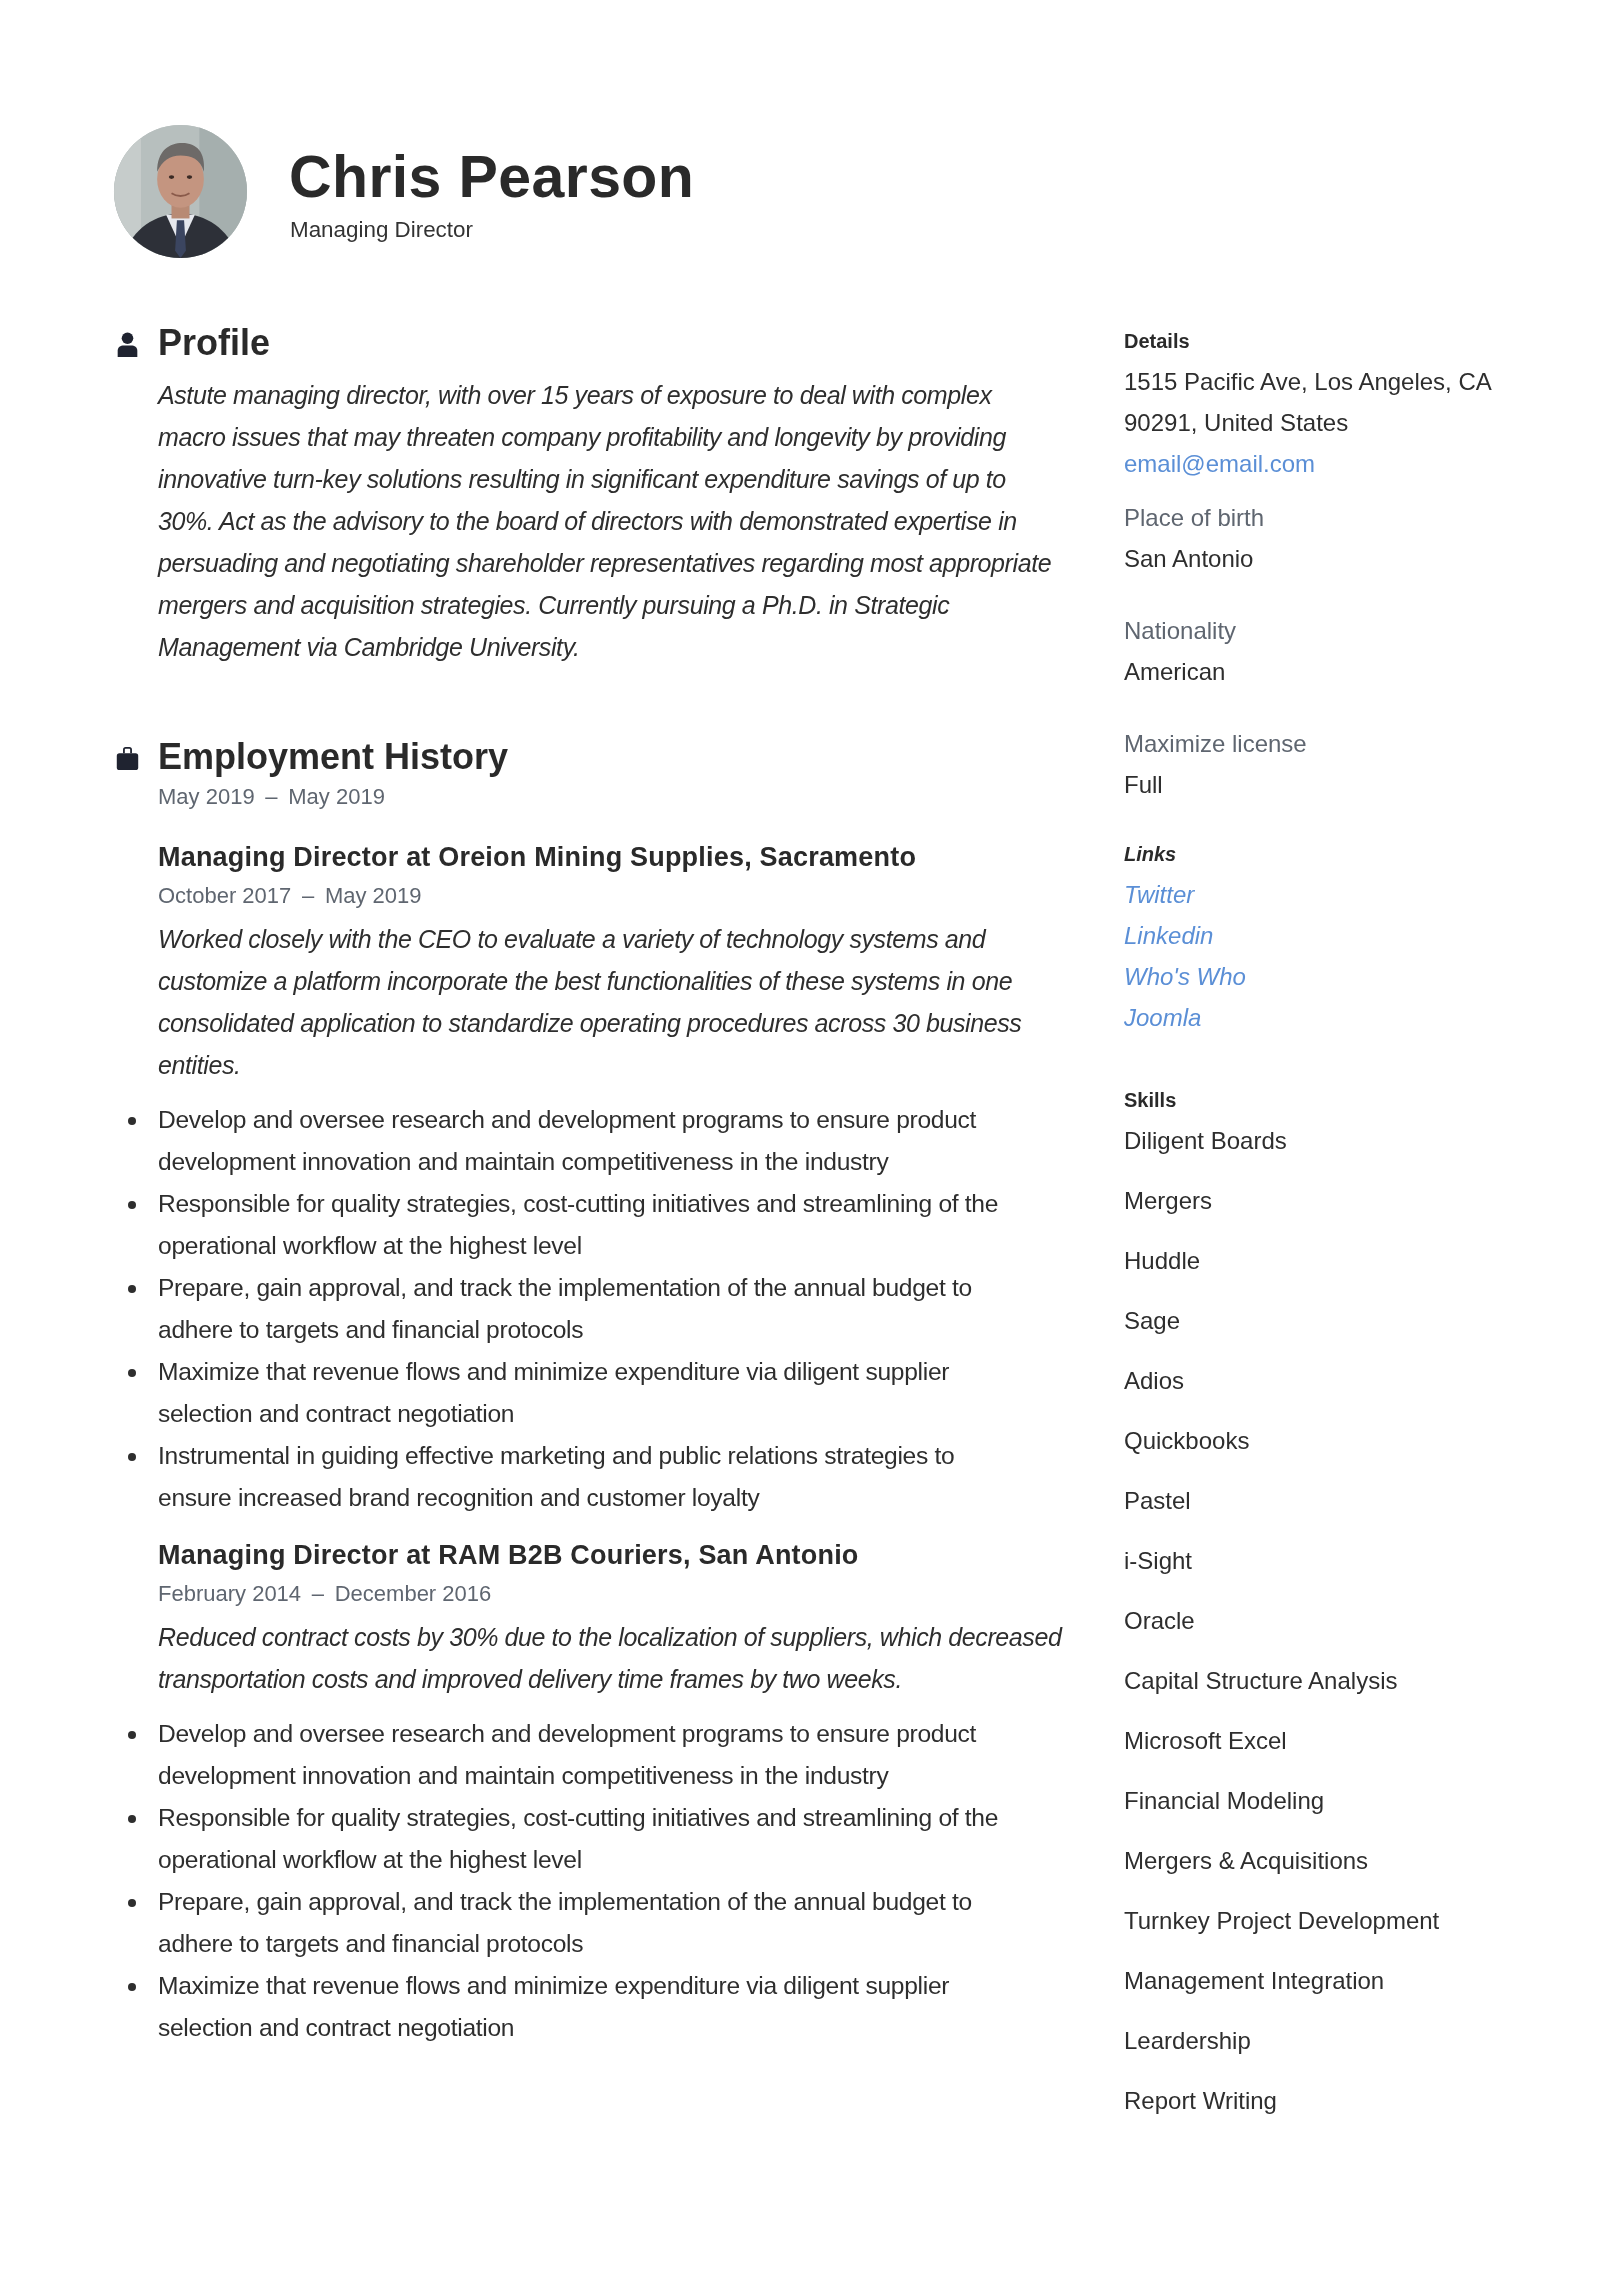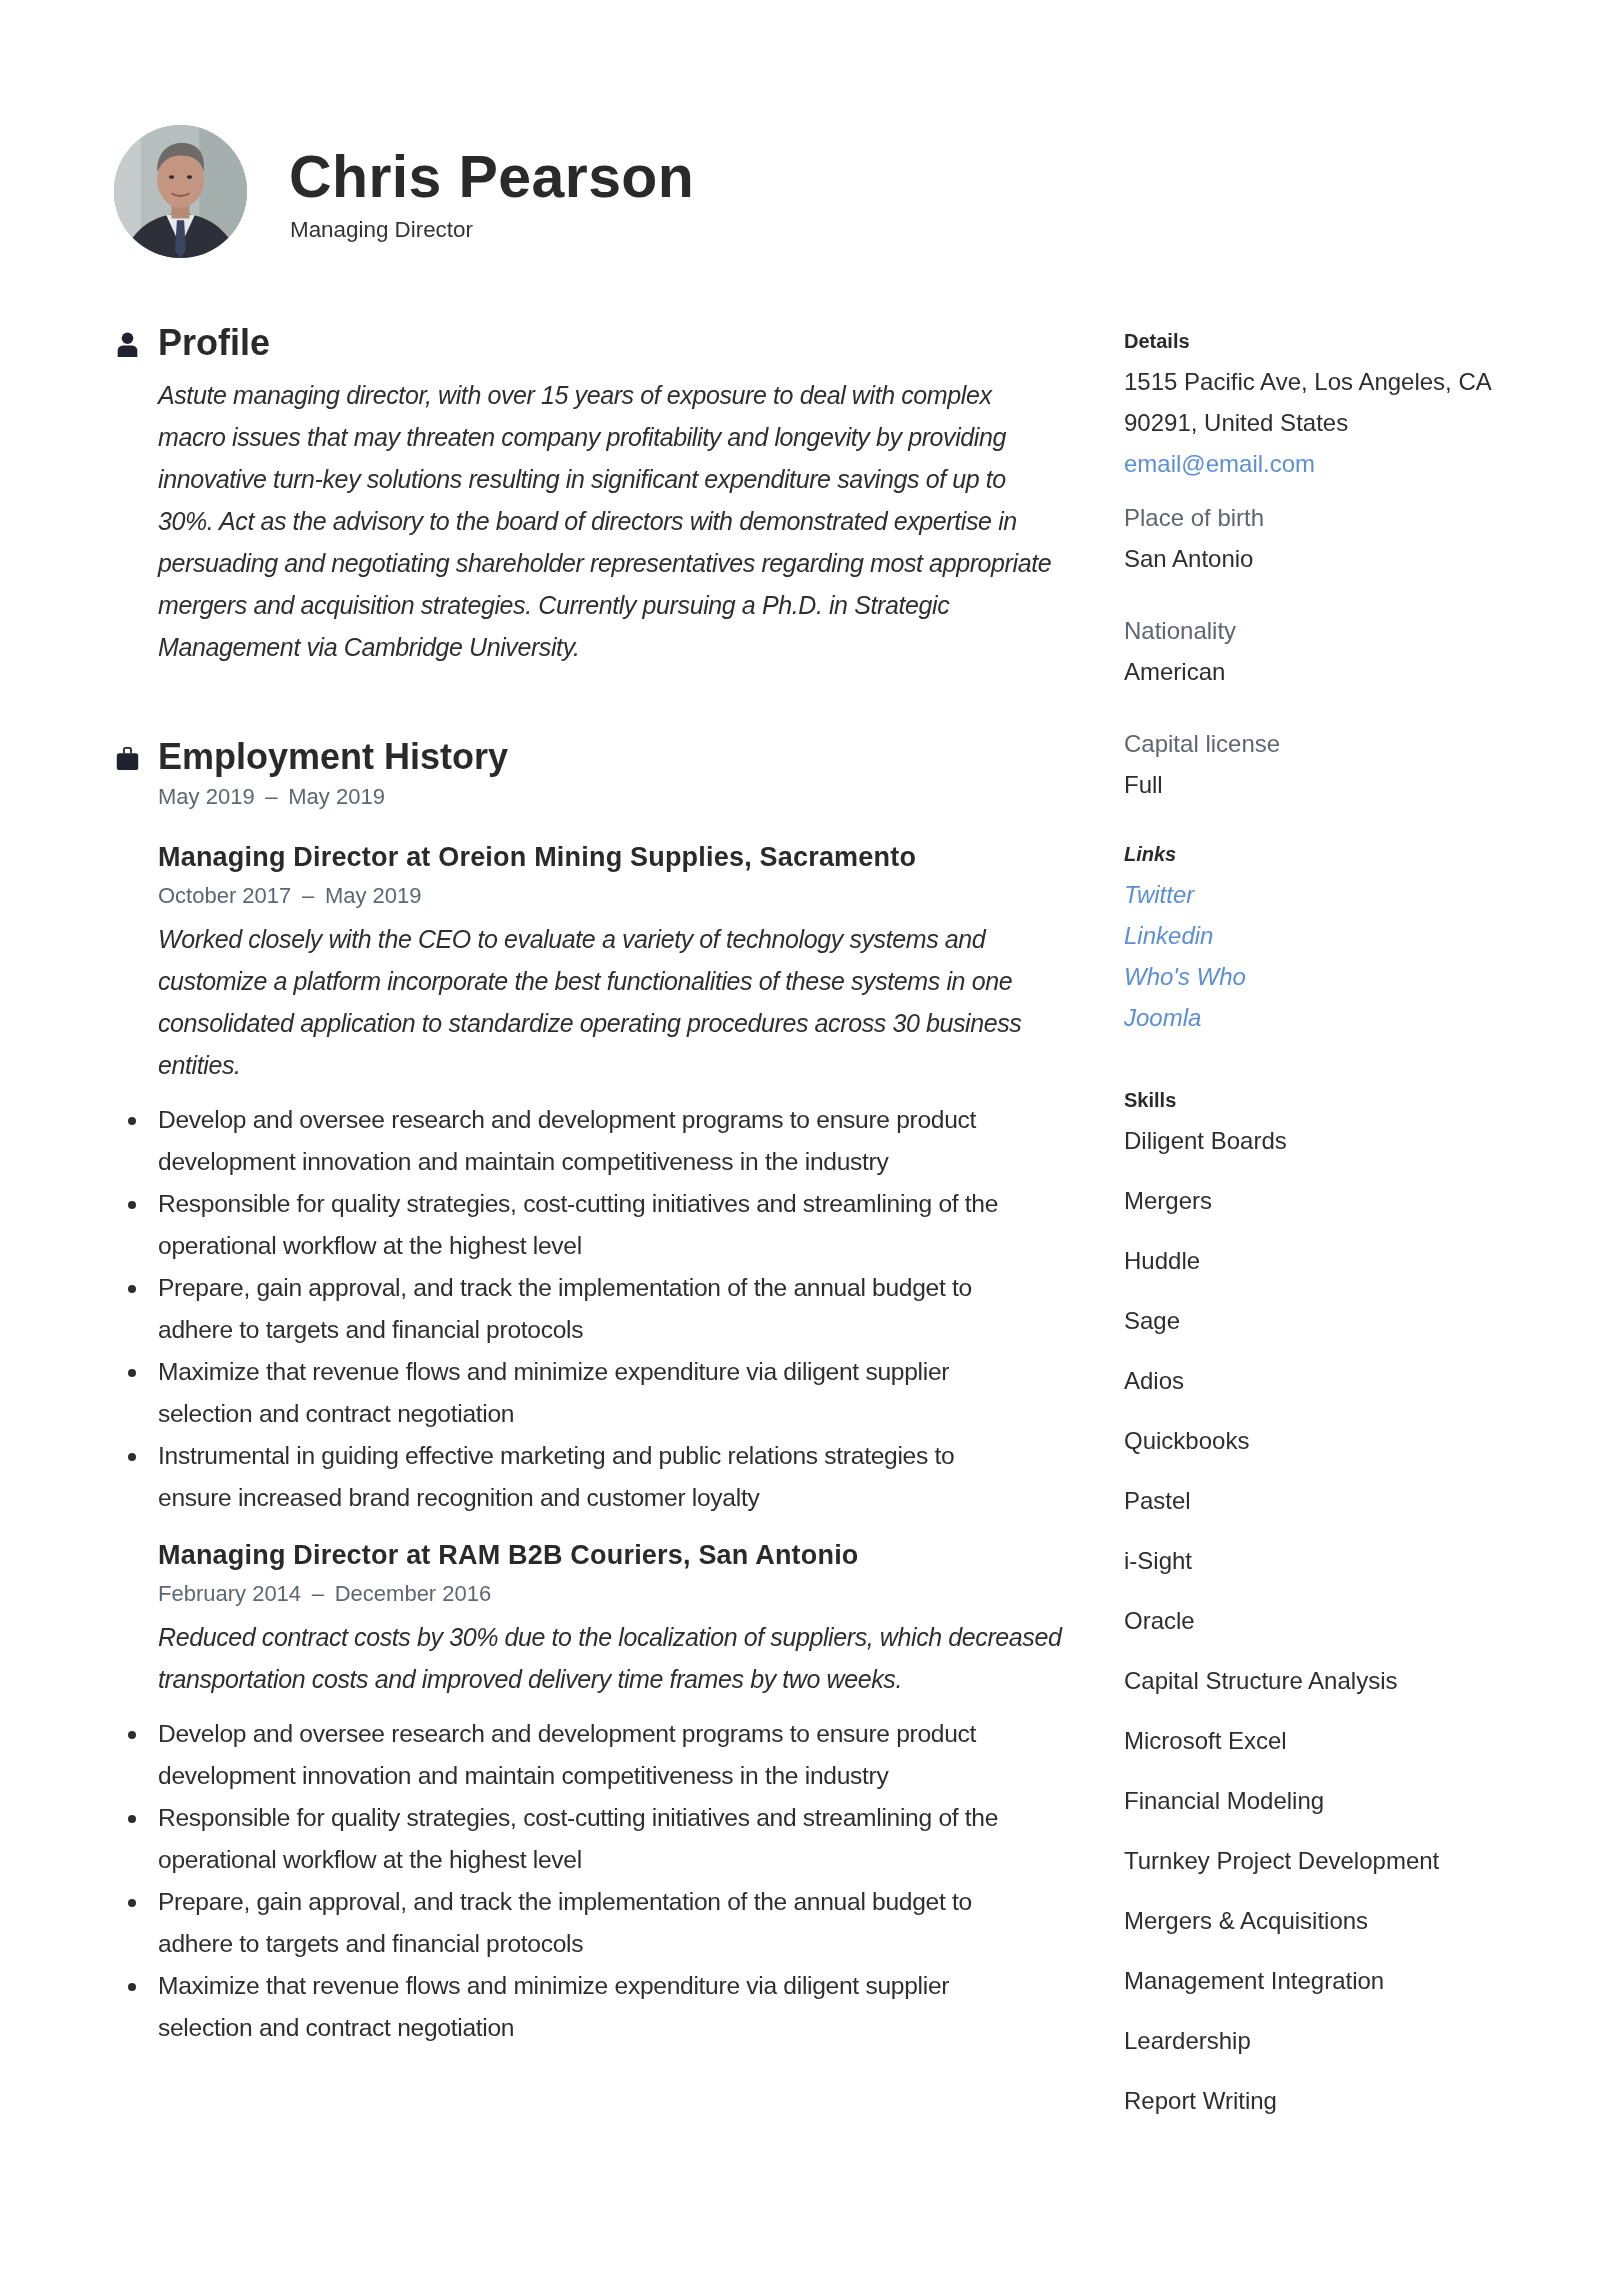--- a/index.html
+++ b/index.html
@@ -147,21 +147,21 @@
     <div class="r-line">1515 Pacific Ave, Los Angeles, CA</div>
     <div class="r-line">90291, United States</div>
     <a class="r-line r-link">email@email.com</a>
     <div class="r-gap-sm"></div>
     <div class="r-label">Place of birth</div>
     <div class="r-line">San Antonio</div>
     <div class="r-gap-sm" style="height:31px"></div>
     <div class="r-label">Nationality</div>
     <div class="r-line">American</div>
     <div class="r-gap-sm" style="height:31px"></div>
-    <div class="r-label">Capital license</div>
+    <div class="r-label">Maximize license</div>
     <div class="r-line">Full</div>
   </section>
 
   <section class="links-block">
     <div class="r-title">Links</div>
     <a class="r-line r-link">Twitter</a>
     <a class="r-line r-link">Linkedin</a>
     <a class="r-line r-link">Who's Who</a>
     <a class="r-line r-link">Joomla</a>
   </section>
@@ -174,21 +174,21 @@
       <div class="r-skill">Huddle</div>
       <div class="r-skill">Sage</div>
       <div class="r-skill">Adios</div>
       <div class="r-skill">Quickbooks</div>
       <div class="r-skill">Pastel</div>
       <div class="r-skill">i-Sight</div>
       <div class="r-skill">Oracle</div>
       <div class="r-skill">Capital Structure Analysis</div>
       <div class="r-skill">Microsoft Excel</div>
       <div class="r-skill">Financial Modeling</div>
+      <div class="r-skill">Mergers &amp; Acquisitions</div>
       <div class="r-skill">Turnkey Project Development</div>
-      <div class="r-skill">Mergers &amp; Acquisitions</div>
       <div class="r-skill">Management Integration</div>
       <div class="r-skill">Leardership</div>
       <div class="r-skill">Report Writing</div>
     </div>
   </section>
 </aside>
 
 
 </body></html>

